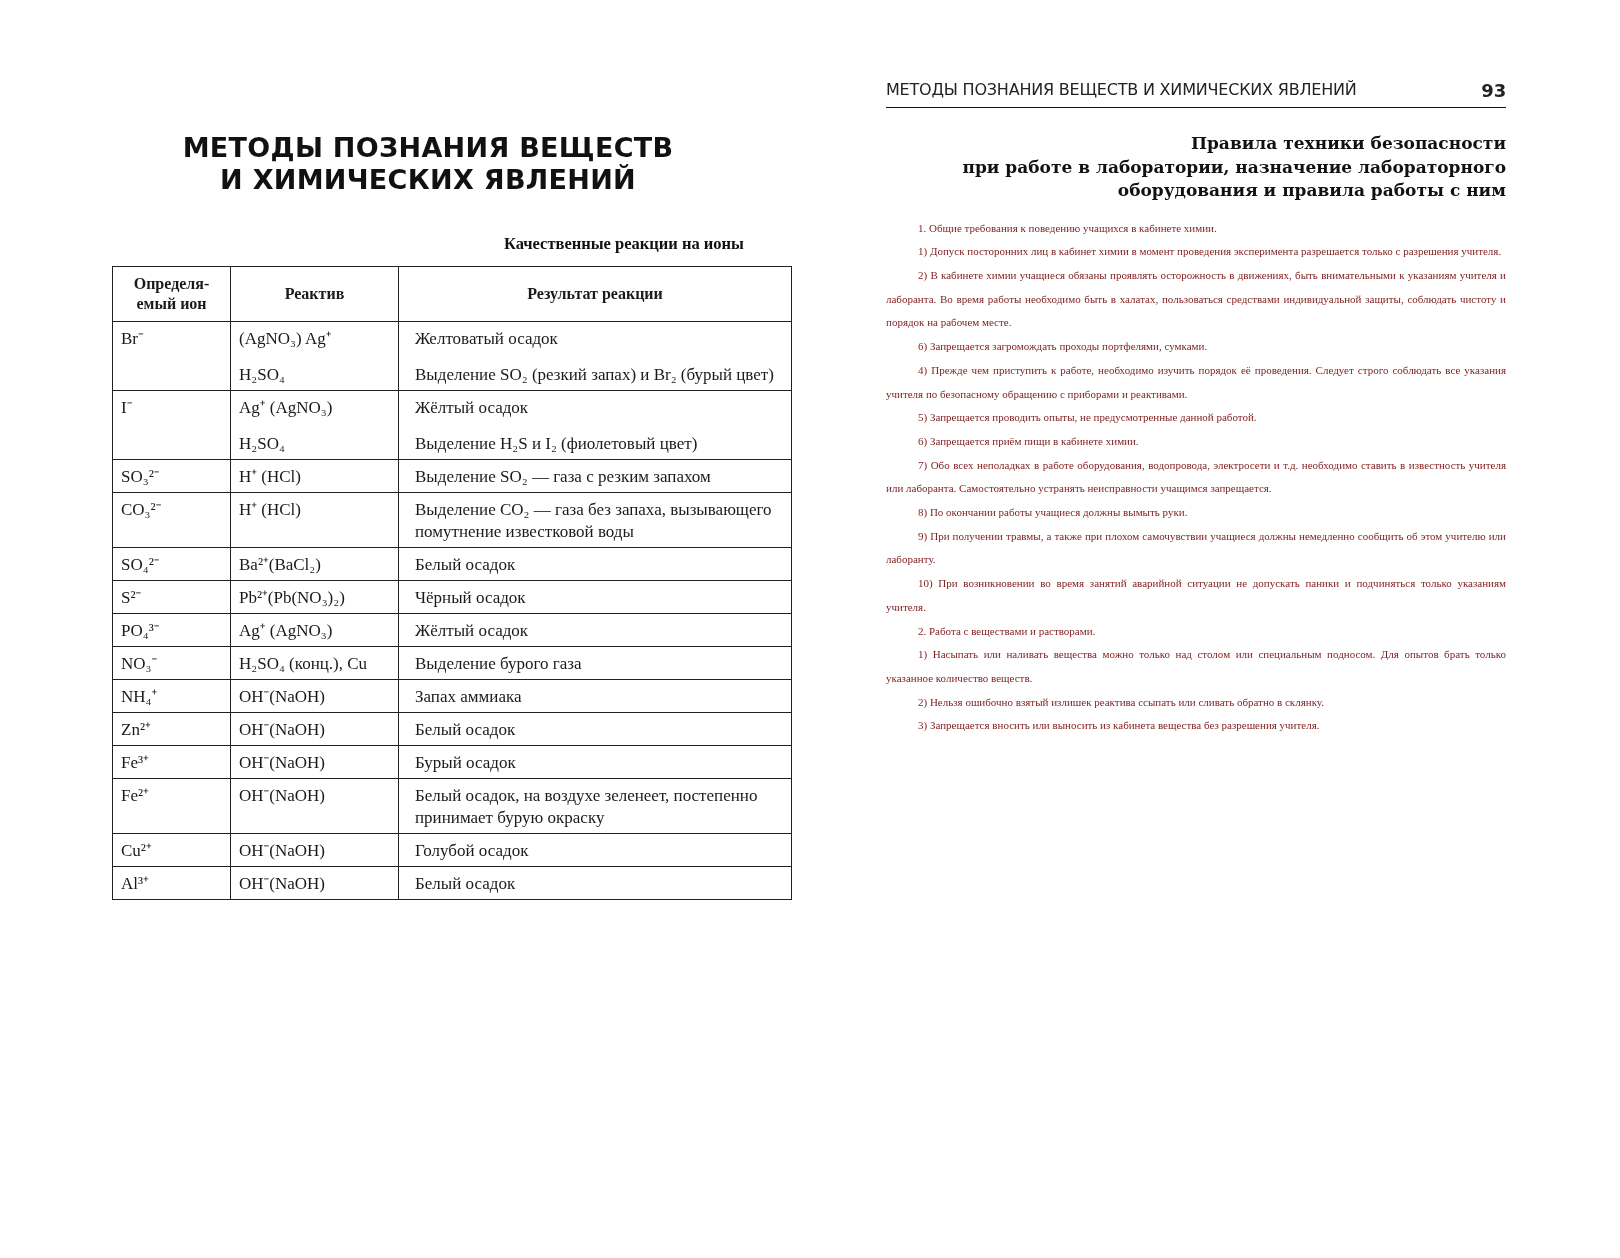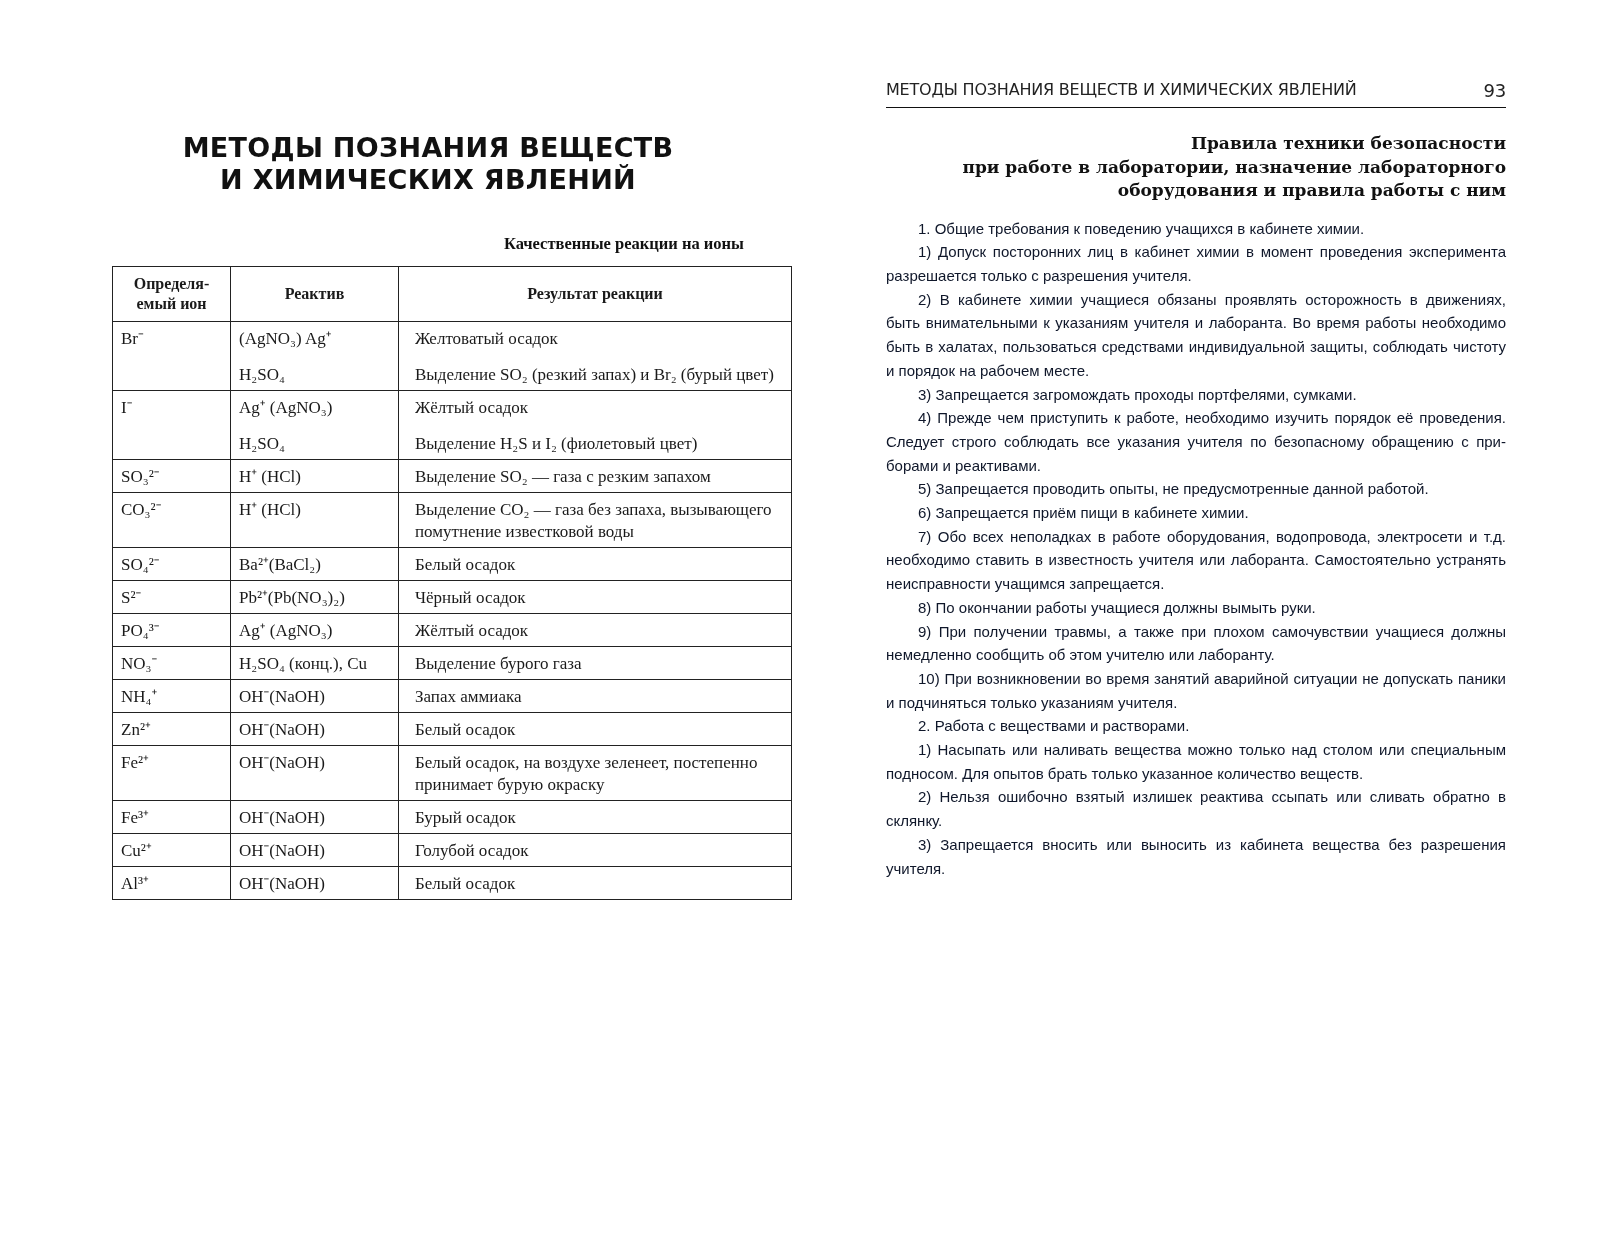--- a/index.html
+++ b/index.html
@@ -35,30 +35,30 @@
   .cell p { margin: 0; }
   .cell p + p { margin-top: 14px; }
 
   .page-right { position: absolute; left: 886px; top: 80px; width: 620px; }
   .running-head {
     font-family: "DejaVu Sans", "Liberation Sans", sans-serif; font-size: 16px;
     color: #222; border-bottom: 1.5px solid #111; height: 27px; position: relative;
     font-weight: normal; letter-spacing: -0.2px;
   }
   .running-head .page-num {
-    position: absolute; right: 0; top: 0; font-weight: normal; font-size: 18px;
+    position: absolute; right: 0; top: 0; font-weight: bold; font-size: 18px;
   }
   .section-title {
     font-family: "DejaVu Serif", serif; font-weight: bold; font-size: 17px;
     line-height: 23.5px; text-align: right; margin-top: 24px; color: #111;
   }
   .section-title span { display: block; }
   .body-text {
-    font-family: Liberation Sans, sans-serif; font-size: 15px; line-height: 23.7px;
-    text-align: justify; hyphens: manual; color: #0f172a;
+    font-family: Liberation Serif, serif; font-size: 11px; line-height: 23.7px;
+    text-align: justify; hyphens: manual; color: #7f1d1d;
   }
   .body-text p { margin: 0; text-indent: 32px; }
 </style>
 </head>
 <body>
 
 <div class="page-left">
   <h1 class="chapter-title">
     <span>МЕТОДЫ ПОЗНАНИЯ ВЕЩЕСТВ</span>
     <span>И ХИМИЧЕСКИХ ЯВЛЕНИЙ</span>
@@ -223,45 +223,45 @@
             </div>
           </td>
           <td>
             <div class="cell res">
               <p>Белый осадок</p>
             </div>
           </td>
         </tr>
         <tr>
           <td>
+            <div class="cell">Fe³⁺</div>
+          </td>
+          <td>
+            <div class="cell">
+              <p>OH⁻(NaOH)</p>
+            </div>
+          </td>
+          <td>
+            <div class="cell res">
+              <p>Бурый осадок</p>
+            </div>
+          </td>
+        </tr>
+        <tr>
+          <td>
             <div class="cell">Fe²⁺</div>
           </td>
           <td>
             <div class="cell">
               <p>OH⁻(NaOH)</p>
             </div>
           </td>
           <td>
             <div class="cell res">
               <p>Белый осадок, на воздухе зеленеет, постепенно принимает бурую окраску</p>
-            </div>
-          </td>
-        </tr>
-        <tr>
-          <td>
-            <div class="cell">Fe³⁺</div>
-          </td>
-          <td>
-            <div class="cell">
-              <p>OH⁻(NaOH)</p>
-            </div>
-          </td>
-          <td>
-            <div class="cell res">
-              <p>Бурый осадок</p>
             </div>
           </td>
         </tr>
         <tr>
           <td>
             <div class="cell">Cu²⁺</div>
           </td>
           <td>
             <div class="cell">
               <p>OH⁻(NaOH)</p>
@@ -299,21 +299,21 @@
   </div>
   <h2 class="section-title">
     <span>Правила техники безопасности</span>
     <span>при работе в лаборатории, назначение лабораторного</span>
     <span>оборудования и правила работы с ним</span>
   </h2>
   <div class="body-text" id="body-text">
       <p>1. Общие требования к поведению учащихся в каби­нете химии.</p>
       <p>1) Допуск посторонних лиц в кабинет химии в момент проведения эксперимента разрешается только с разреше­ния учителя.</p>
       <p>2) В кабинете химии учащиеся обязаны проявлять осторожность в движениях, быть внимательными к указа­ниям учителя и лаборанта. Во время работы необходимо быть в халатах, пользоваться средствами индивидуальной защиты, соблюдать чистоту и порядок на рабочем месте.</p>
-      <p>3) Запрещается загромождать проходы портфелями, сумками.</p>
+      <p>6) Запрещается загромождать проходы портфелями, сумками.</p>
       <p>4) Прежде чем приступить к работе, необходимо из­учить порядок её проведения. Следует строго соблюдать все указания учителя по безопасному обращению с при­борами и реактивами.</p>
       <p>5) Запрещается проводить опыты, не предусмотрен­ные данной работой.</p>
       <p>6) Запрещается приём пищи в кабинете химии.</p>
       <p>7) Обо всех неполадках в работе оборудования, водо­провода, электросети и т.д. необходимо ставить в извест­ность учителя или лаборанта. Самостоятельно устранять неисправности учащимся запрещается.</p>
       <p>8) По окончании работы учащиеся должны вымыть руки.</p>
       <p>9) При получении травмы, а также при плохом са­мочувствии учащиеся должны немедленно сообщить об этом учителю или лаборанту.</p>
       <p>10) При возникновении во время занятий аварийной ситуации не допускать паники и подчиняться только указаниям учителя.</p>
       <p>2. Работа с веществами и растворами.</p>
       <p>1) Насыпать или наливать вещества можно только над столом или специальным подносом. Для опытов брать только указанное количество веществ.</p>
       <p>2) Нельзя ошибочно взятый излишек реактива ссы­пать или сливать обратно в склянку.</p>

